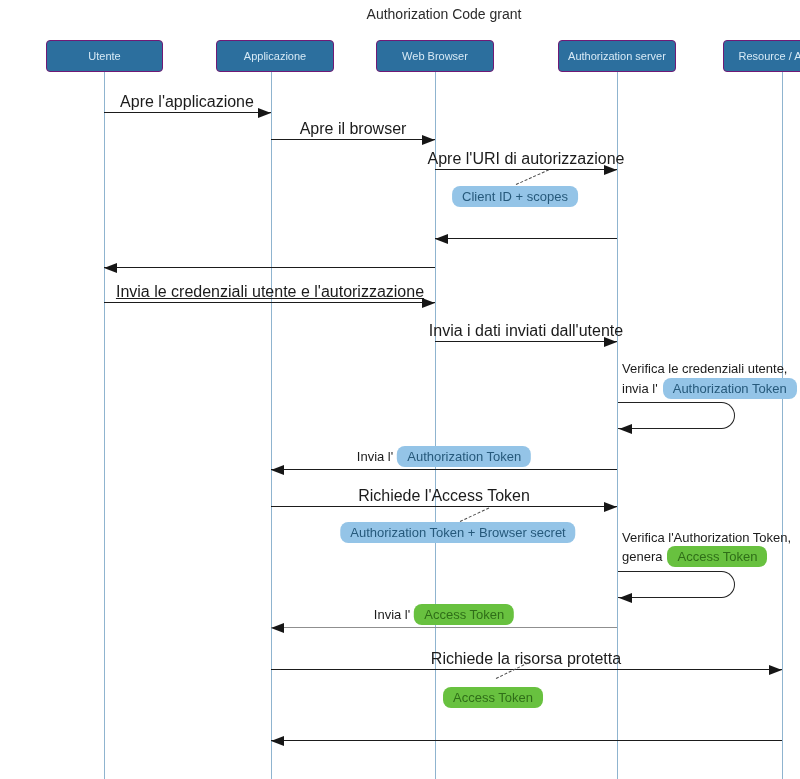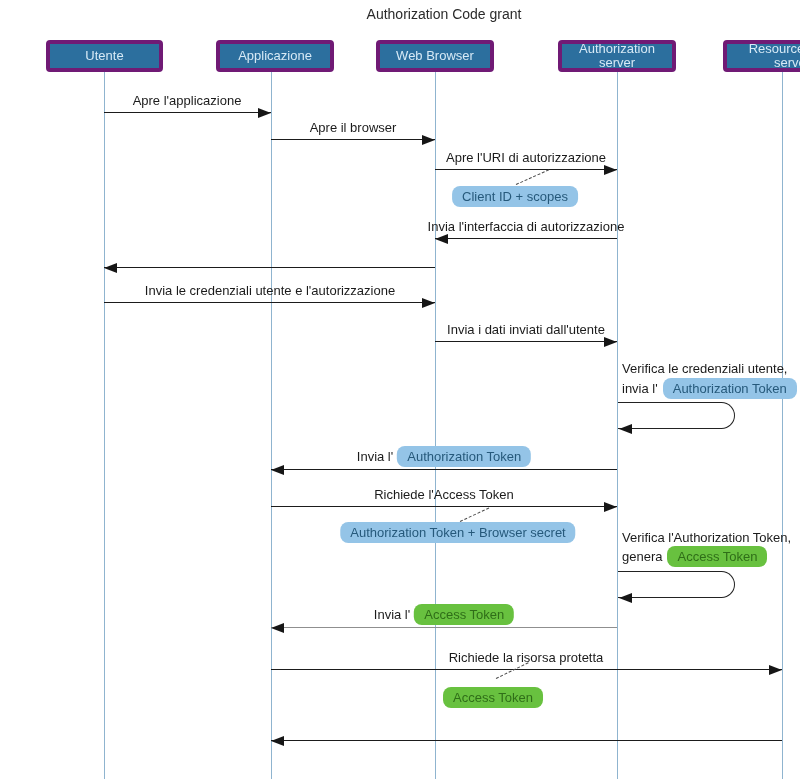--- a/index.html
+++ b/index.html
@@ -6,33 +6,33 @@
   #canvas{
     position:relative;width:800px;height:779px;background:#ffffff;
     font-family:"Liberation Sans", sans-serif;color:#1b1b1b;overflow:hidden;margin-left:44px;
   }
   .title{
     position:absolute;top:6px;left:0;width:100%;text-align:center;
     font-size:14px;color:#2b2b2b;
   }
   .actor{
     position:absolute;top:40px;height:32px;border-radius:4px;
-    background:#2c6f9e;border:4px solid #701a75;box-sizing:border-box;
+    background:#2c6f9e;border:1px solid #701a75;box-sizing:border-box;
     display:flex;align-items:center;justify-content:center;text-align:center;
-    color:#d7eaf6;font-size:13px;line-height:14px;padding:0 4px;
+    color:#d7eaf6;font-size:11px;line-height:14px;padding:0 4px;
   }
   .lifeline{position:absolute;top:72px;bottom:0;width:1.3px;background:#8fb4cf;}
   .mline{position:absolute;height:1.4px;background:#1b1b1b;}
   .mline.gray{background:#8f8f8f;}
   .ah{position:absolute;width:0;height:0;border-top:5px solid transparent;border-bottom:5px solid transparent;}
   .ah.r{border-left:13px solid #161616;}
   .ah.l{border-right:13px solid #161616;}
   .mlabel{
     position:absolute;transform:translateX(-50%);white-space:nowrap;
-    font-size:13px;color:#1b1b1b;
+    font-size:16px;color:#1b1b1b;
   }
   .mlabel-row{
     position:absolute;transform:translateX(-50%);white-space:nowrap;
     display:flex;align-items:center;gap:4px;font-size:13px;color:#1b1b1b;
   }
   .badge{
     display:inline-block;padding:2px 10px;border-radius:8px;
     font-size:13px;line-height:17px;white-space:nowrap;
   }
   .badge.blue{background:#94c4e7;color:#26597b;}
@@ -74,28 +74,27 @@
   <div class="mline" style="left:227px;top:139px;width:164px;"></div>
   <div class="ah r" style="left:378px;top:135px;"></div>
 
   <div class="mlabel" style="left:482px;top:150px;">Apre l'URI di autorizzazione</div>
   <div class="mline" style="left:391px;top:169px;width:182px;"></div>
   <div class="ah r" style="left:560px;top:165px;"></div>
 
   <div class="dash" style="left:472px;top:184px;width:36px;transform:rotate(-24deg);"></div>
   <div class="note badge blue" style="left:471px;top:186px;">Client ID + scopes</div>
 
-  <div class="mlabel" style="left:482px;top:219px;">Invia l'interfaccia di autorizzazione</div>
   <div class="mline" style="left:391px;top:238px;width:182px;"></div>
   <div class="ah l" style="left:391px;top:234px;"></div>
 
   <div class="mline" style="left:60px;top:267px;width:331px;"></div>
   <div class="ah l" style="left:60px;top:263px;"></div>
 
-  <div class="mlabel" style="left:226px;top:283px;">Invia le credenziali utente e l'autorizzazione</div>
+  <div class="mlabel" style="left:226px;top:283px;text-decoration:underline;">Invia le credenziali utente e l'autorizzazione</div>
   <div class="mline" style="left:60px;top:302px;width:331px;"></div>
   <div class="ah r" style="left:378px;top:298px;"></div>
 
   <div class="mlabel" style="left:482px;top:322px;">Invia i dati inviati dall'utente</div>
   <div class="mline" style="left:391px;top:341px;width:182px;"></div>
   <div class="ah r" style="left:560px;top:337px;"></div>
 
   <div class="selftext" style="left:578px;top:361px;">Verifica le credenziali utente,</div>
   <div class="selfrow" style="left:578px;top:378px;">
     <span>invia l'</span>

